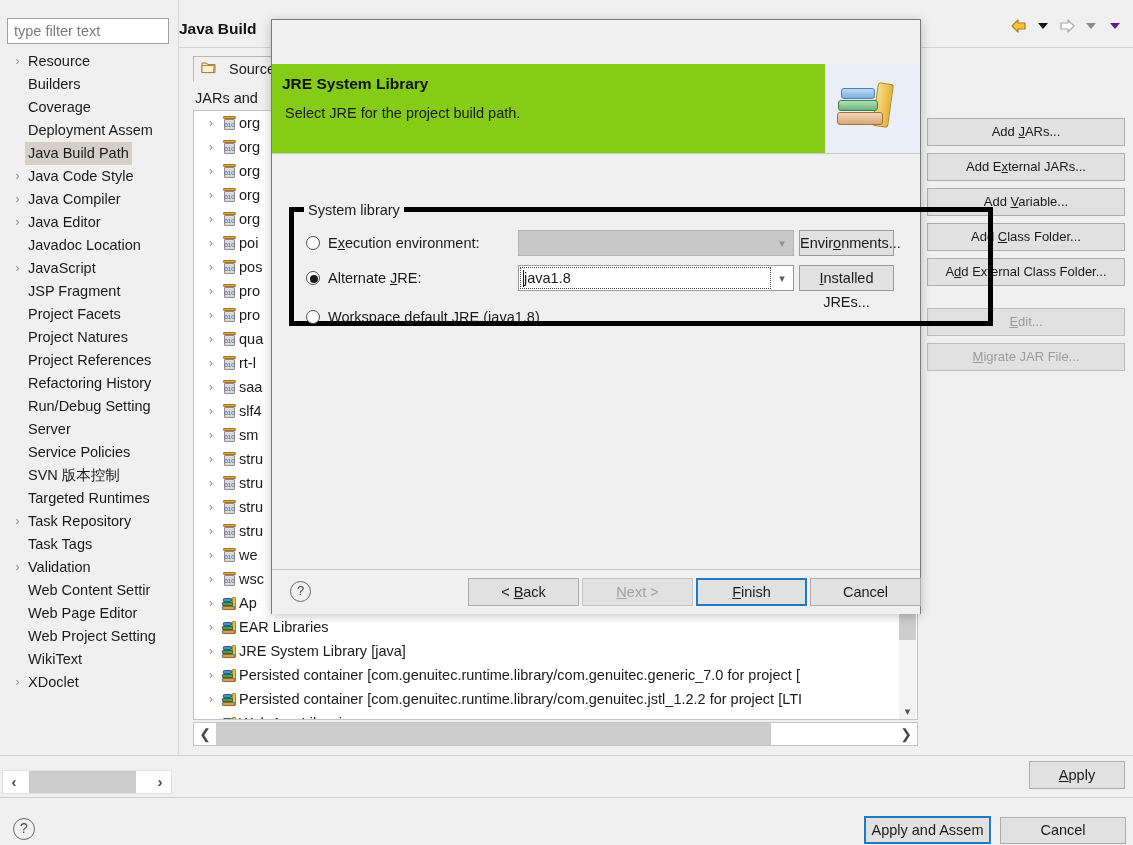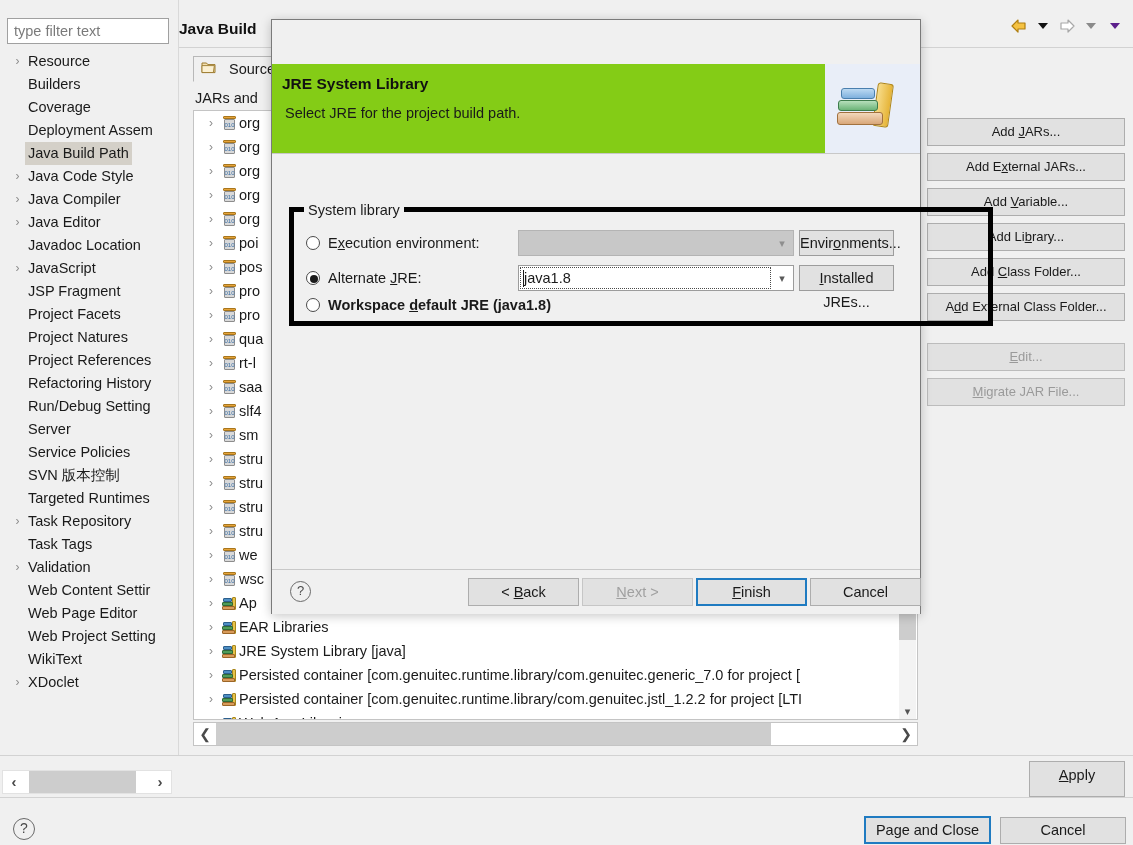--- a/index.html
+++ b/index.html
@@ -144,21 +144,21 @@
     background: #e1e1e1; border: 1px solid #adadad; color: #1a1a1a;
     font-family: "Liberation Sans", sans-serif; font-size: 13px;
     text-align: center; line-height: 26px; cursor: default; padding: 0;
   }
   .ebtn.disabled { color: #9a9a9a; border-color: #bcbcbc; background: #e1e1e1; }
   .ebtn.gap { margin-top: 22px; }
   .ebtn u { text-decoration: underline; }
 
   #apply-sep { position: absolute; left: 0px; top: 755px; width: 1133px; height: 1px; background: #d2d2d2; }
   #btn-apply {
-    position: absolute; left: 1029px; top: 761px; width: 96px; height: 36px;
+    position: absolute; left: 1029px; top: 761px; width: 96px; height: 28px;
     background: #e1e1e1; border: 1px solid #adadad; font-size: 14.5px;
     font-family: "Liberation Sans", sans-serif; line-height: 26px; text-align: center; cursor: default;
   }
   #bottom-sep { position: absolute; left: 0; top: 797px; width: 1133px; height: 1px; background: #d2d2d2; }
 
   #help-bottom {
     position: absolute; left: 13px; top: 818px; width: 22px; height: 22px;
     border: 1.5px solid #6a6a6a; border-radius: 50%; color: #4a4a4a;
     font-size: 14px; text-align: center; line-height: 19px; cursor: default;
   }
@@ -233,21 +233,21 @@
   }
   .radio-dot.checked::after {
     content: ""; position: absolute; left: 3px; top: 3px; width: 8px; height: 8px;
     border-radius: 50%; background: #1a1a1a;
   }
   .radio-label { font-size: 14.5px; color: #1a1a1a; white-space: nowrap; }
   .radio-label u { text-decoration: underline; }
 
   #row-exec { top: 18px; }
   #row-alt { top: 53px; }
-  #row-ws { top: 80px; font-weight: bold; }
+  #row-ws { top: 92px; }
 
   .combo {
     position: absolute; height: 26px; background: #ffffff;
     border: 1px solid #9c9c9c; display: flex; align-items: center;
   }
   .combo.disabled { background: #c8c8c8; border-color: #b4b4b4; }
   .combo .ctext { flex: 1 1 auto; padding-left: 5px; font-size: 14.5px; color: #1a1a1a; white-space: nowrap; overflow: hidden; }
   .combo .carrow { width: 22px; text-align: center; font-size: 11px; color: #5a5a5a; flex: 0 0 auto; }
   .combo .carrow.dim { color: #8e8e8e; }
   .combo .focusbox {
@@ -407,33 +407,32 @@
       <div class="sb-track">
         <div class="sb-thumb"></div>
       </div>
       <div class="sb-arrow">❯</div>
     </div>
 
     <div id="btncol">
         <button class="ebtn">Add <u>J</u>ARs...</button>
         <button class="ebtn">Add E<u>x</u>ternal JARs...</button>
         <button class="ebtn">Add <u>V</u>ariable...</button>
-        <button class="ebtn">Add Li<u>b</u>rary...</button>
         <button class="ebtn">Add <u>C</u>lass Folder...</button>
         <button class="ebtn">A<u>d</u>d External Class Folder...</button>
         <button class="ebtn disabled gap"><u>E</u>dit...</button>
         <button class="ebtn disabled"><u>M</u>igrate JAR File...</button>
       </div>
   </div>
 
   <div id="apply-sep"></div>
   <div id="btn-apply"><u>A</u>pply</div>
   <div id="bottom-sep"></div>
   <div id="help-bottom">?</div>
-  <div id="btn-apply-close">Page and Close</div>
+  <div id="btn-apply-close">Apply and Assem</div>
   <div id="btn-bottom-cancel">Cancel</div>
 
   <div id="dialog">
 
     <div id="dlg-header">
       <div id="dlg-heading">JRE System Library</div>
       <div id="dlg-sub">Select JRE for the project build path.</div>
       <div id="dlg-banner">
         <div class="bg"></div>
         <div class="books">

